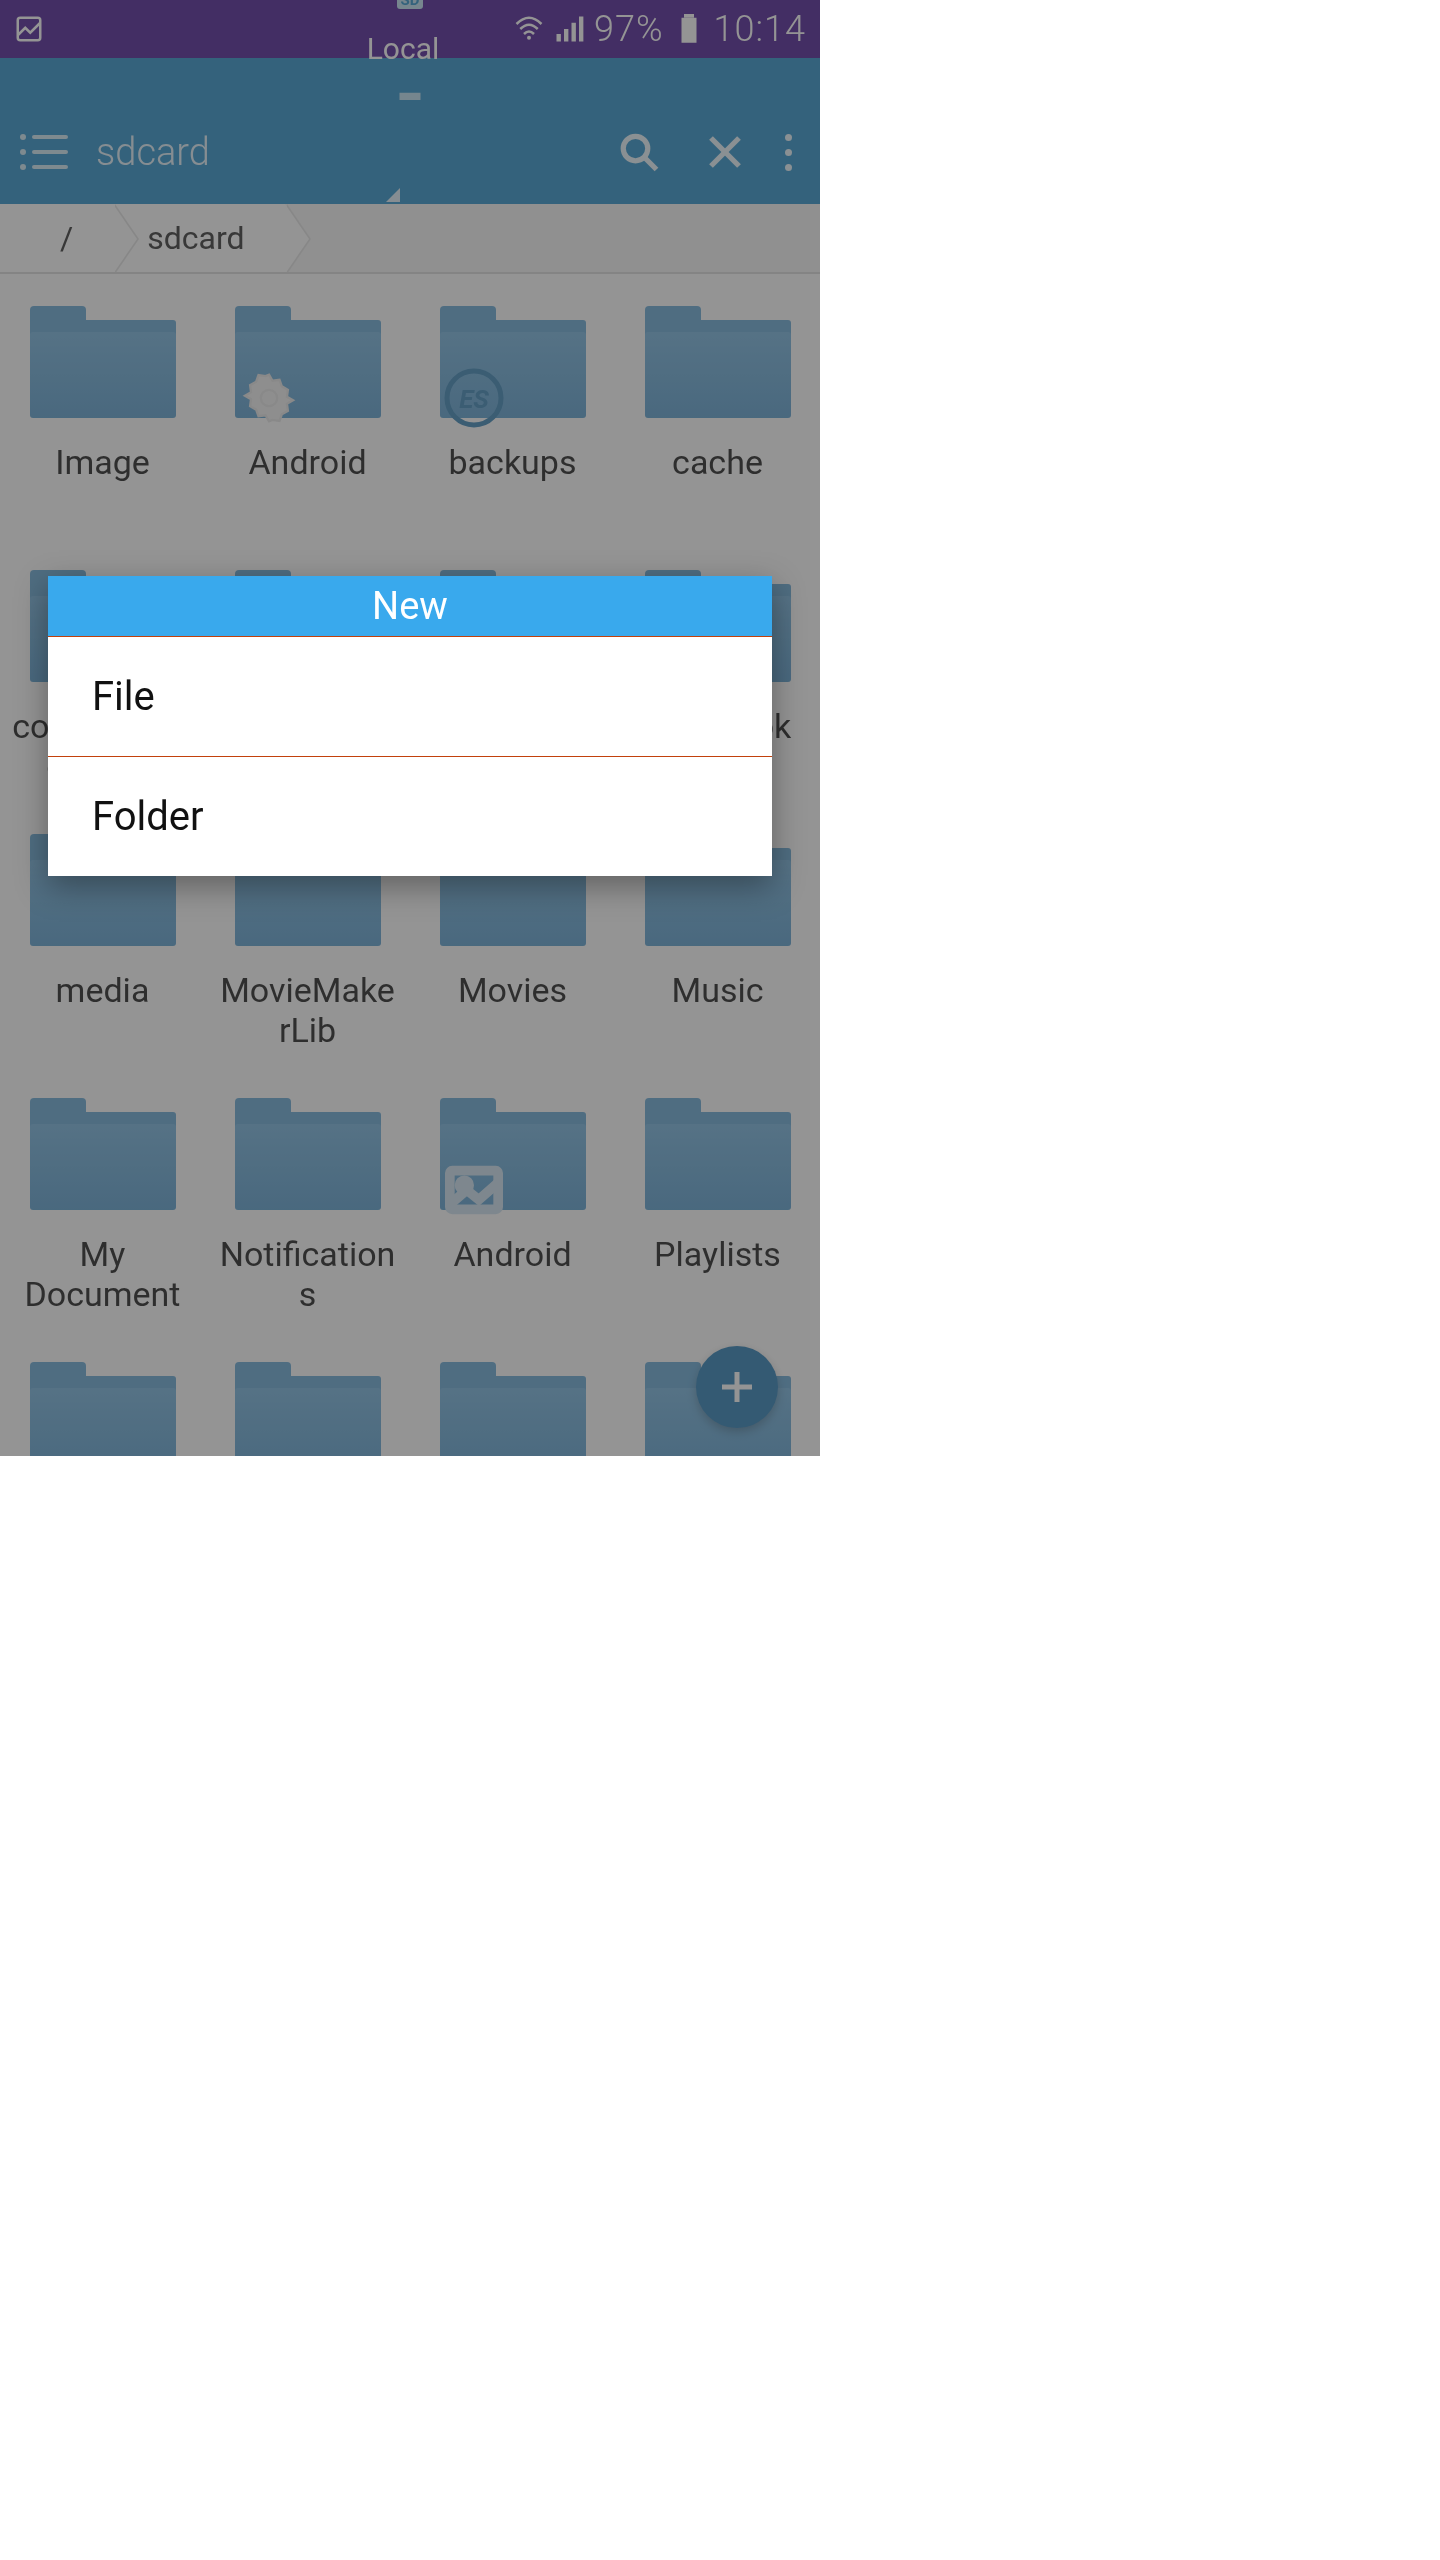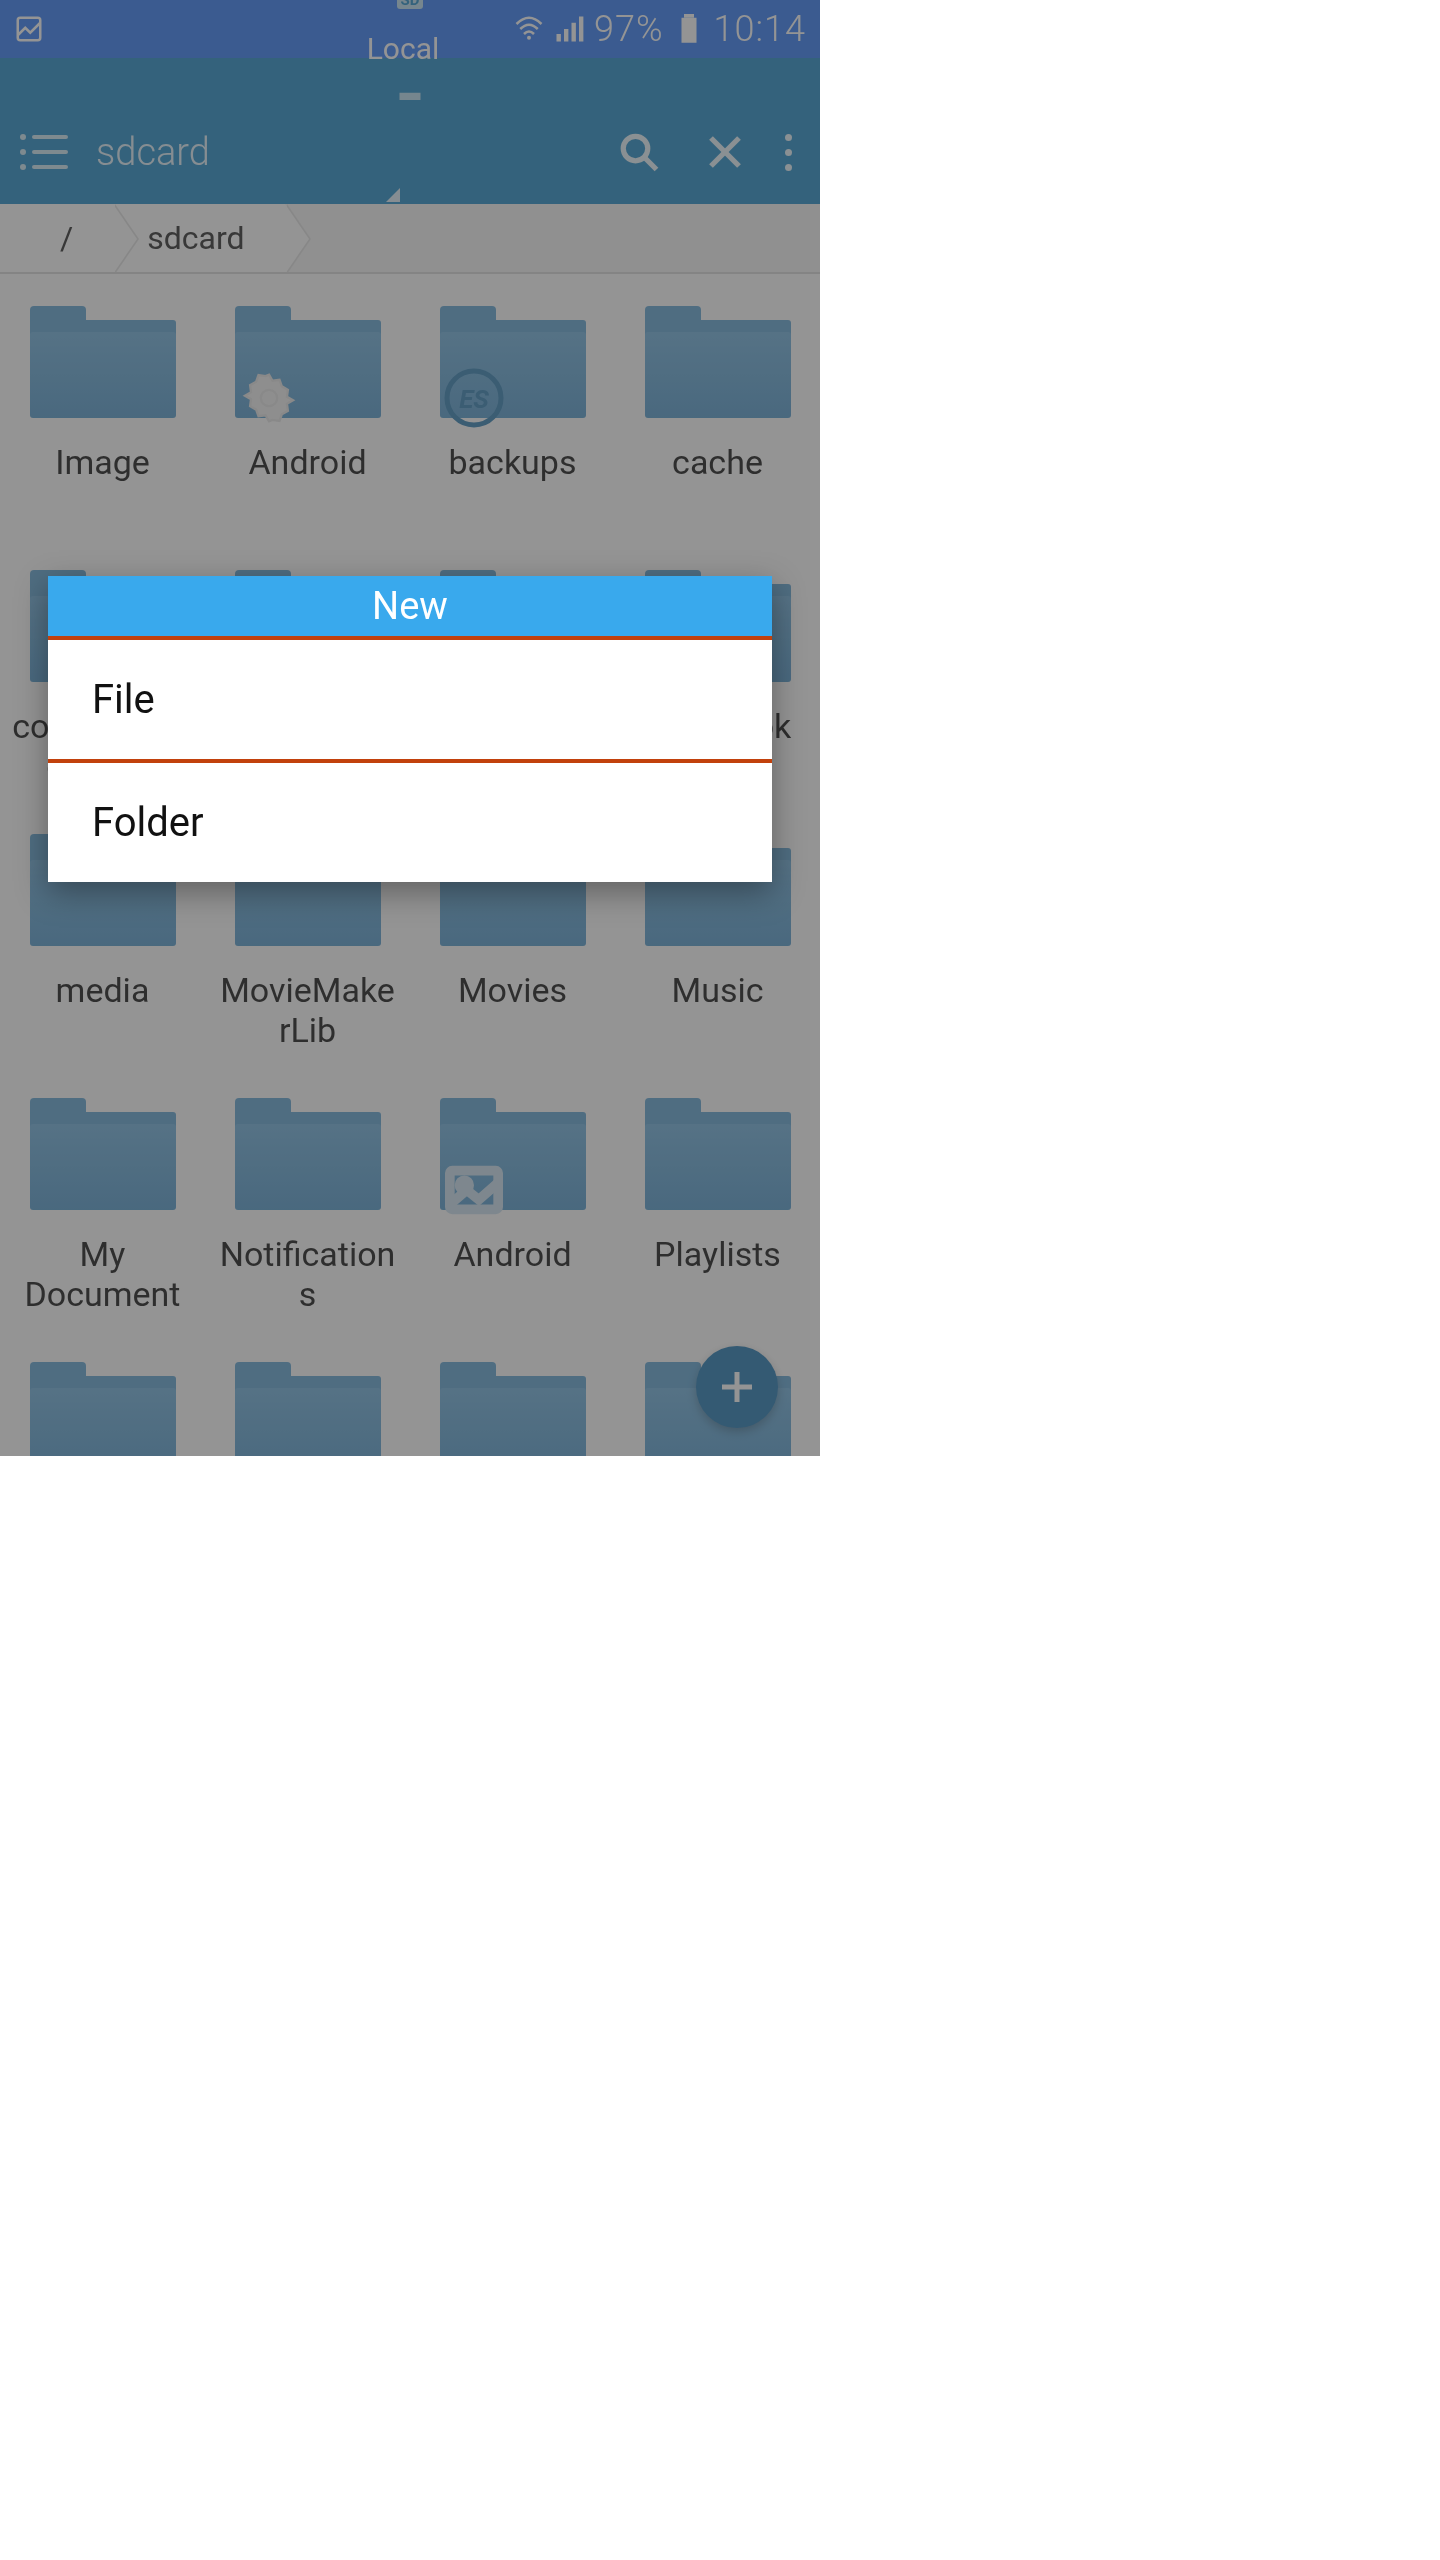--- a/index.html
+++ b/index.html
@@ -9,21 +9,21 @@
     height: 1456px;
     position: relative;
     overflow: hidden;
     background: #ffffff;
   }
 
   
   .status-bar {
     position: absolute; inset: 0 0 auto 0;
     height: 58px;
-    background: #3b82f6;
+    background: #4c1d95;
     color: #ffffff;
     display: flex; align-items: center;
     padding: 0 14px;
     font-size: 36px;
     font-weight: 300;
   }
   .status-left { display:flex; align-items:center; gap:10px; }
   .status-spacer { flex: 1; }
   .status-right { display:flex; align-items:center; gap:10px; }
   .stat-ico { width:30px; height:30px; display:inline-flex; align-items:center; justify-content:center; }
@@ -172,21 +172,21 @@
     color:#ffffff;
     font-size:38px;
     text-align:center;
     padding:8px 0;
     font-weight:400;
   }
   .dialog-opt{
     padding:36px 44px;
     font-size:40px;
     color:#111111;
-    border-top:4px solid #c2410c;
+    border-top:1px solid #c2410c;
   }
   .dialog-opt:first-of-type{ border-top:none; }
 
   
   .ov-gear svg{ width:56px;height:56px; fill:#f3f3f3; stroke:#e6e6e6; stroke-width:1;}
   .ov-es  svg{ width:60px;height:60px; }
   .ov-pic svg{ width:58px;height:58px; stroke:#cfe3f1; fill:none; stroke-width:4;}
 </style>
 </head>
 <body>

